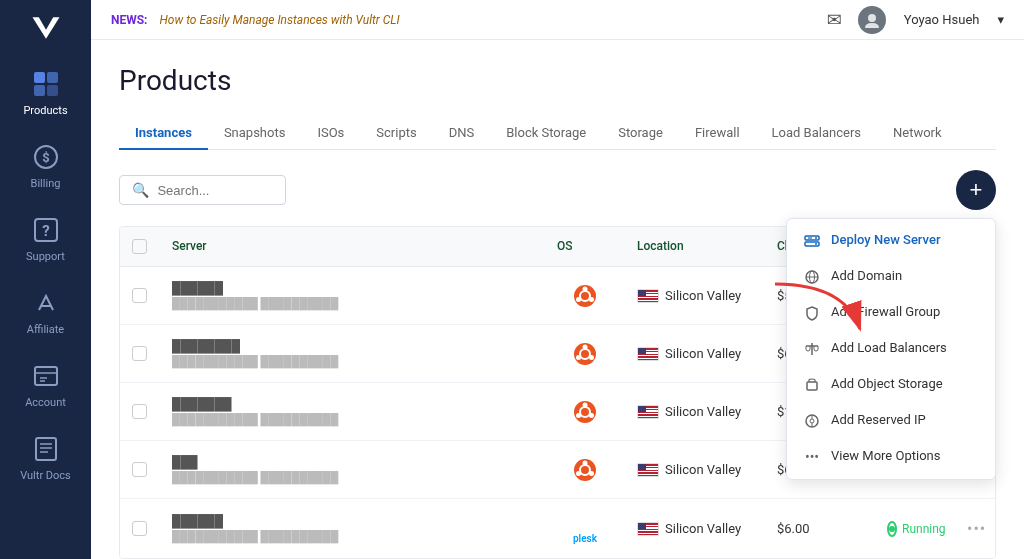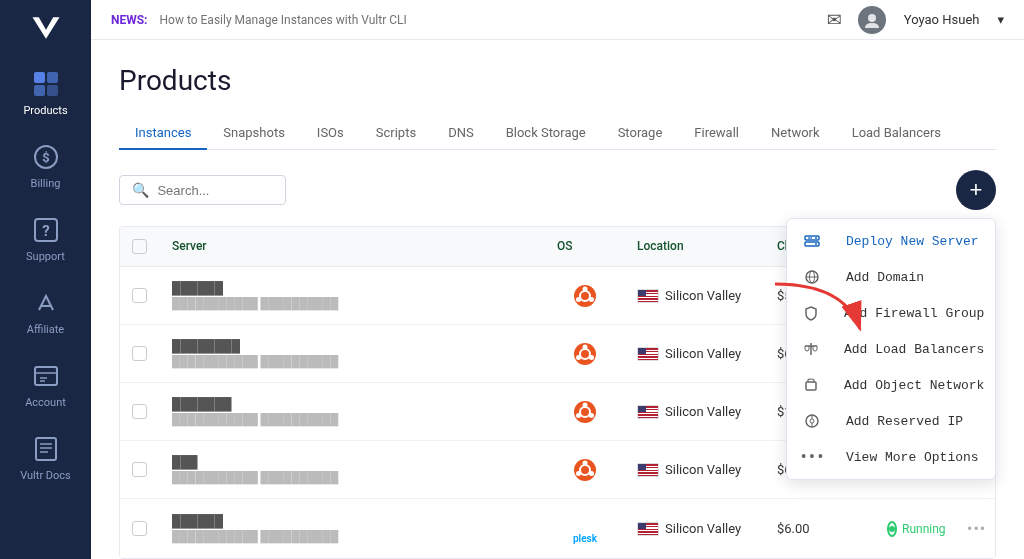--- a/index.html
+++ b/index.html
@@ -70,21 +70,21 @@
       padding: 0 20px;
       gap: 8px;
       flex-shrink: 0;
     }
     .news-badge {
       color: #6d28d9;
       font-weight: 700;
       font-size: 12px;
       margin-right: 4px;
     }
-    .news-text { font-size: 12px; color: #737373; }
+    .news-text { font-size: 12px; color: #a16207; font-style: italic; }
     .topbar-right {
       margin-left: auto;
       display: flex;
       align-items: center;
       gap: 16px;
     }
     .topbar-icon { font-size: 18px; color: #555; cursor: pointer; }
     .user-info {
       display: flex;
       align-items: center;
@@ -132,21 +132,21 @@
       font-size: 13px;
       color: #666;
       cursor: pointer;
       border-bottom: 2px solid transparent;
       margin-bottom: -1px;
       white-space: nowrap;
     }
     .tab.active {
       color: #1565c0;
       border-bottom: 2px solid #1565c0;
-      font-weight: 400;
+      font-weight: 700;
     }
 
     
     .toolbar-row {
       display: flex;
       align-items: center;
       margin-bottom: 16px;
       position: relative;
     }
     .search-box {
@@ -192,28 +192,27 @@
       background: white;
       border: 1px solid #e0e4ef;
       border-radius: 6px;
       box-shadow: 0 4px 16px rgba(0,0,0,0.12);
       width: 210px;
       z-index: 100;
       padding: 4px 0;
     }
     .dropdown-item {
       display: flex;
-      align-items: center;
-      gap: 25px;
+      align-items: flex-start;
+      gap: 10px;
       padding: 9px 16px;
       font-size: 13px;
       color: #333;
       cursor: pointer;
       white-space: nowrap;
-      font-family: Liberation Mono, monospace;
     }
     .dropdown-item.active-item { color: #1565c0; font-weight: 500; }
     .dropdown-icon {
       width: 18px;
       height: 18px;
       display: flex;
       align-items: center;
       justify-content: center;
       font-size: 14px;
       color: #1565c0;
@@ -449,22 +448,22 @@
 
     <div class="tabs">
       <div class="tab active">Instances</div>
       <div class="tab">Snapshots</div>
       <div class="tab">ISOs</div>
       <div class="tab">Scripts</div>
       <div class="tab">DNS</div>
       <div class="tab">Block Storage</div>
       <div class="tab">Storage</div>
       <div class="tab">Firewall</div>
+      <div class="tab">Load Balancers</div>
       <div class="tab">Network</div>
-      <div class="tab">Load Balancers</div>
     </div>
 
     <div class="toolbar-row">
       <div class="search-box">
         <span class="search-icon">🔍</span>
         <input class="search-input" type="text" placeholder="Search..." style="">
       </div>
 
       <button class="add-btn">+</button>
 
@@ -524,21 +523,21 @@
           <span>Add Load Balancers</span>
         </div>
 
         <div class="dropdown-item">
           <span class="dropdown-icon gray">
             <svg width="16" height="16" viewBox="0 0 16 16" fill="none">
               <rect x="3" y="5" width="10" height="8" rx="1" stroke="#666" stroke-width="1.5" fill="none"></rect>
               <path d="M5 5 L5 3 Q5 2 8 2 Q11 2 11 3 L11 5" stroke="#666" stroke-width="1.2" fill="none"></path>
             </svg>
           </span>
-          <span>Add Object Network</span>
+          <span>Add Object Storage</span>
         </div>
 
         <div class="dropdown-item">
           <span class="dropdown-icon gray">
             <svg width="16" height="16" viewBox="0 0 16 16" fill="none">
               <circle cx="8" cy="8" r="6" stroke="#666" stroke-width="1.5" fill="none"></circle>
               <circle cx="8" cy="8" r="2" stroke="#666" stroke-width="1" fill="none"></circle>
               <line x1="8" y1="2" x2="8" y2="6" stroke="#666" stroke-width="1"></line>
               <line x1="8" y1="10" x2="8" y2="14" stroke="#666" stroke-width="1"></line>
             </svg>

